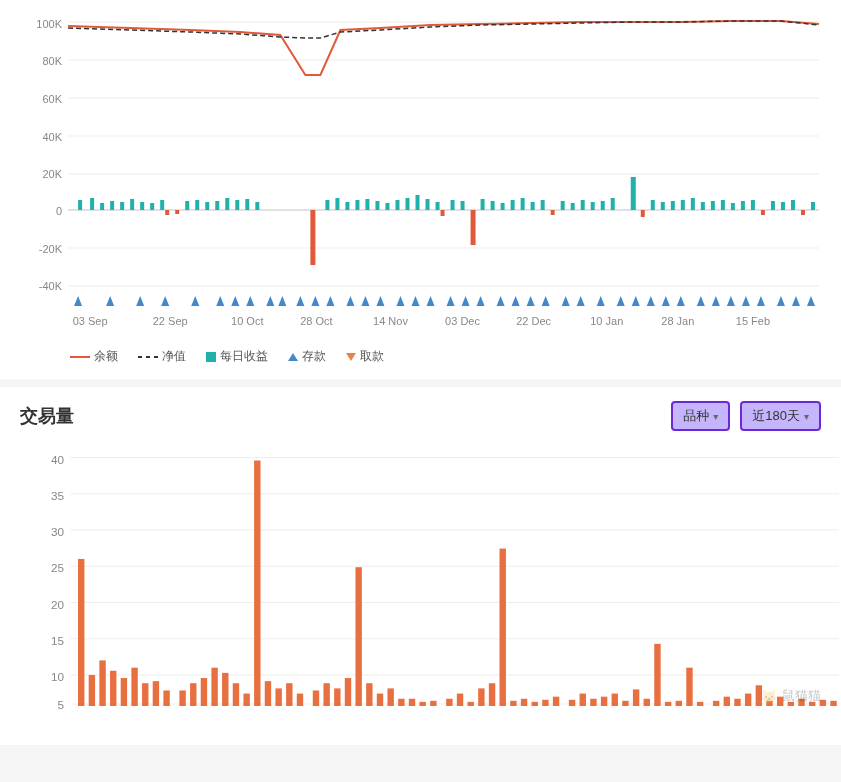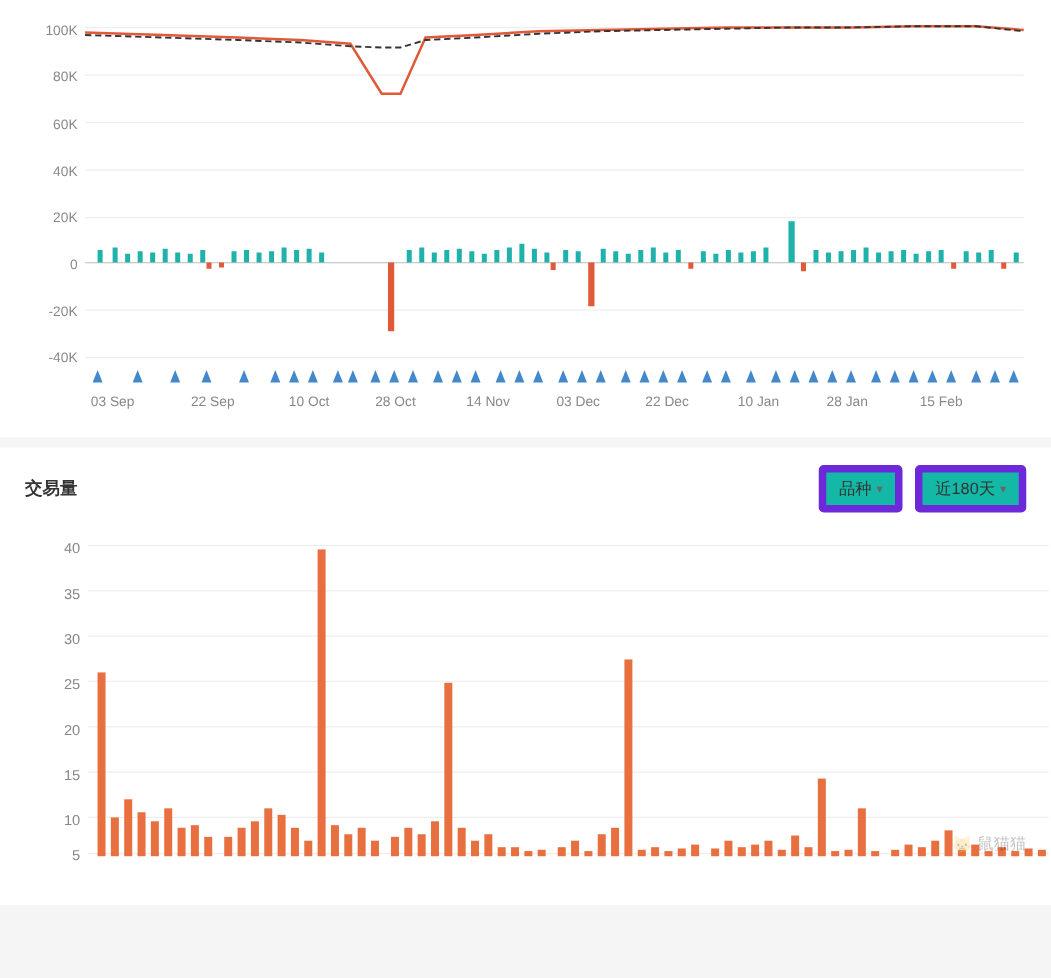--- a/index.html
+++ b/index.html
@@ -68,32 +68,32 @@
       background: #fff;
       padding: 0 0 10px 0;
     }
     .section-header {
       display: flex;
       align-items: center;
       justify-content: space-between;
       padding: 14px 20px 14px 20px;
     }
     .section-title {
-      font-size: 14px;
+      font-size: 18px;
       font-weight: bold;
       color: #333;
     }
     .header-controls {
       display: flex;
       align-items: center;
       gap: 10px;
     }
     .dropdown-btn {
-      background: #14b8a6;
-      border: 6px solid #6d28d9;
+      background: #c4b5fd;
+      border: 2px solid #6d28d9;
       border-radius: 4px;
       padding: 4px 10px;
       font-size: 13px;
       color: #333;
       cursor: pointer;
       display: flex;
       align-items: center;
       gap: 4px;
     }
     .dropdown-btn::after {
@@ -279,20 +279,42 @@
         <text x="306" y="315" font-size="11" fill="#888" text-anchor="middle">28 Oct</text>
         <text x="380" y="315" font-size="11" fill="#888" text-anchor="middle">14 Nov</text>
         <text x="452" y="315" font-size="11" fill="#888" text-anchor="middle">03 Dec</text>
         <text x="523" y="315" font-size="11" fill="#888" text-anchor="middle">22 Dec</text>
         <text x="596" y="315" font-size="11" fill="#888" text-anchor="middle">10 Jan</text>
         <text x="667" y="315" font-size="11" fill="#888" text-anchor="middle">28 Jan</text>
         <text x="742" y="315" font-size="11" fill="#888" text-anchor="middle">15 Feb</text>
       </svg>
     </div>
 
+    <div class="legend">
+      <div class="legend-item">
+        <span style="width:20px;height:2px;background:#e05a3a;display:inline-block;"></span>
+        <span>余额</span>
+      </div>
+      <div class="legend-item">
+        <span class="legend-dash"></span>
+        <span>净值</span>
+      </div>
+      <div class="legend-item">
+        <span style="width:10px;height:10px;background:#20b2aa;display:inline-block;"></span>
+        <span>每日收益</span>
+      </div>
+      <div class="legend-item">
+        <span class="legend-triangle-up"></span>
+        <span>存款</span>
+      </div>
+      <div class="legend-item">
+        <span class="legend-triangle-down"></span>
+        <span>取款</span>
+      </div>
+    </div>
   </div>
 
   <div class="chart-section-bottom">
     <div class="section-header">
       <span class="section-title">交易量</span>
       <div class="header-controls">
         <button class="dropdown-btn">品种</button>
         <button class="dropdown-btn">近180天</button>
       </div>
     </div>

